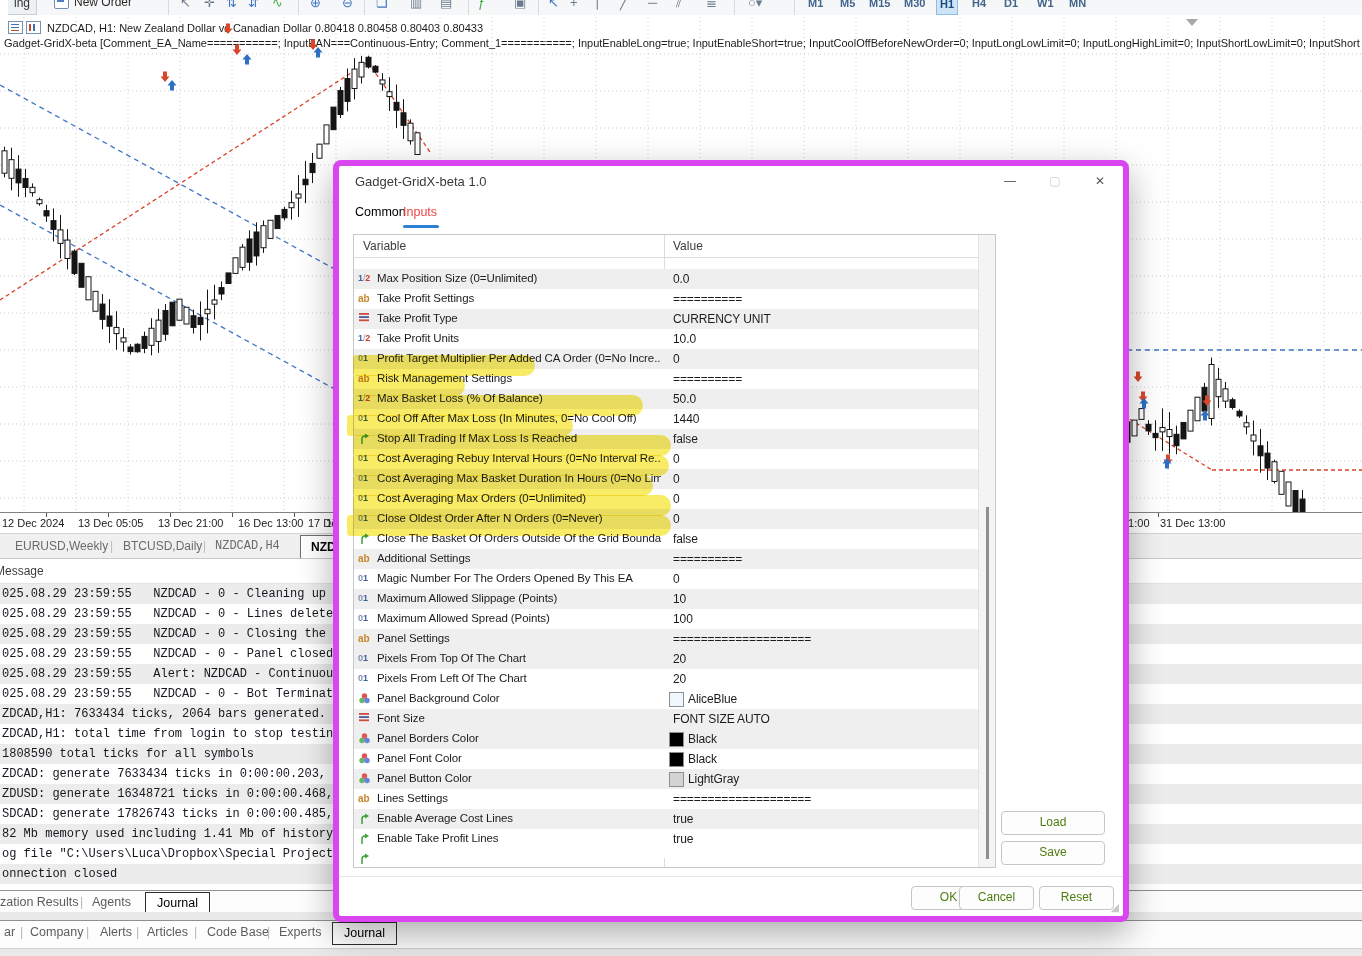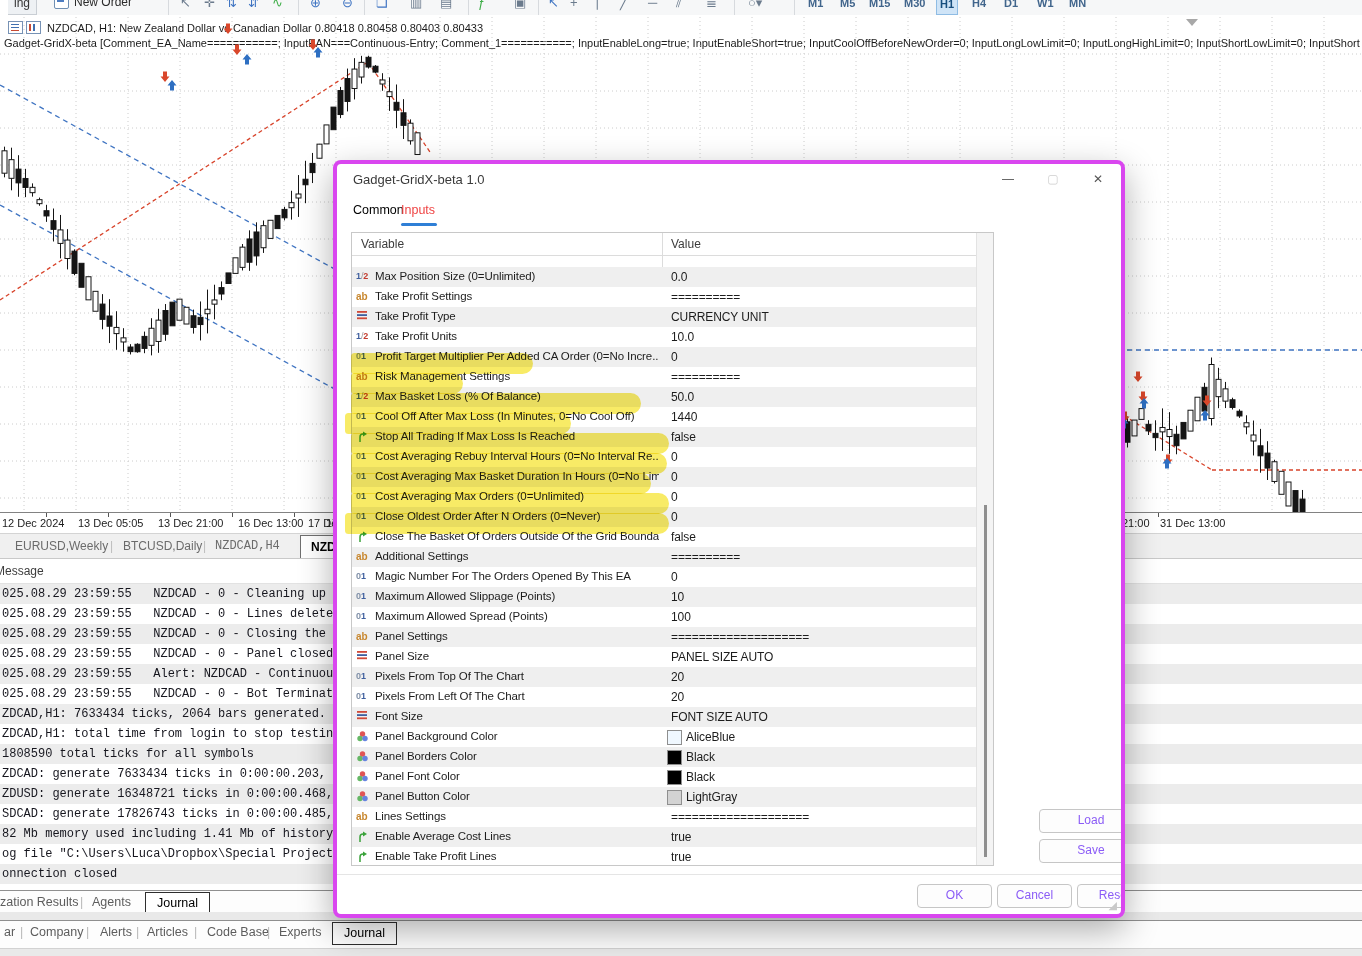--- a/index.html
+++ b/index.html
@@ -45,21 +45,21 @@
   
   .tester{position:absolute;left:0;top:890px;width:1362px;height:22px;background:#fdfdfd;border-top:1px solid #8f8f8f;}
   .terminal{position:absolute;left:0;top:920px;width:1362px;height:28px;background:#fdfdfd;border-top:1px solid #8f8f8f;}
   .gapband{position:absolute;left:0;top:912px;width:1362px;height:8px;background:#e9e9e9;}
   .statusband{position:absolute;left:0;top:948px;width:1362px;height:8px;background:#e9e9e9;border-top:1px solid #d2d2d2;}
   .btab{position:absolute;top:4px;font-size:12.5px;color:#5d5d5d;white-space:nowrap;cursor:default;}
   .btab-sep{position:absolute;top:4px;font-size:12.5px;color:#b9b9b9;}
   .btab-active{position:absolute;top:1px;height:21px;line-height:20px;background:#fff;border:1px solid #2e2e2e;font-size:12.5px;color:#000;padding:0 11px;}
 
   
-  .dialog{position:absolute;left:333px;top:160px;width:784px;height:750px;background:#fff;border:4px solid #d946ef;border-radius:8px;box-shadow:0 12px 34px rgba(0,0,0,.32);z-index:10;overflow:hidden;}
+  .dialog{position:absolute;left:333px;top:160px;width:784px;height:750px;background:#fff;border:6px solid #d946ef;border-radius:8px;box-shadow:0 12px 34px rgba(0,0,0,.32);z-index:10;overflow:hidden;}
   .dtitle{position:absolute;left:16px;top:8px;font-size:13px;color:#3a3a3a;}
   .winbtn{position:absolute;top:2px;width:32px;height:26px;text-align:center;line-height:26px;font-size:12px;color:#555;cursor:default;}
   .winbtn.dis{color:#cfcfcf;}
   .dtabs{position:absolute;left:0;top:36px;width:100%;height:26px;}
   .dtab{position:absolute;top:3px;font-size:12.5px;color:#000000;cursor:default;}
   .dtab.active{color:#ef4444;}
   .dtab-underline{position:absolute;top:23px;height:3px;background:#2f7fd6;border-radius:2px;}
 
   .dtable{position:absolute;left:14px;top:68px;width:641px;height:632px;border:1px solid #c8c8c8;background:#fff;overflow:hidden;}
   .thead{position:absolute;left:0;top:0;width:100%;height:22px;border-bottom:1px solid #dcdcdc;background:#fff;font-size:12px;color:#3c3c3c;}
@@ -73,21 +73,21 @@
   .trow .nm{position:absolute;left:23px;top:3px;width:284px;white-space:nowrap;overflow:hidden;}
   .trow .vl{position:absolute;left:319px;top:3px;width:300px;white-space:nowrap;overflow:hidden;font-size:12px;}
   .trow .sw{position:absolute;left:315px;top:3px;width:13px;height:13px;border:1px solid #8f8f8f;}
   .trow .vl.withsw{left:334px;}
   .vscroll{position:absolute;right:0;top:0;width:16px;height:100%;background:#f4f4f4;border-left:1px solid #e3e3e3;}
   .vthumb{position:absolute;left:7px;top:272px;width:3px;height:352px;background:#8f8f8f;}
 
   .hl{position:absolute;background:#f6e32a;opacity:.72;mix-blend-mode:multiply;border-radius:4px 12px 12px 4px;pointer-events:none;}
 
   .dfootline{position:absolute;left:0;top:710px;width:100%;height:1px;background:#e5e5e5;}
-  .dbtn{position:absolute;height:22px;background:#fdfdfd;border:1px solid #c6c6c6;border-radius:4px;font-size:12px;color:#8b5cf6;text-align:center;line-height:21px;cursor:default;margin-left:40px;}
+  .dbtn{position:absolute;height:22px;background:#fdfdfd;border:1px solid #c6c6c6;border-radius:4px;font-size:12px;color:#4d7c0f;text-align:center;line-height:21px;cursor:default;}
   .grip{position:absolute;right:4px;bottom:2px;color:#c9c9c9;font-size:11px;}
 
   .icnum i{font-style:normal;font-weight:bold;}
 </style>
 </head>
 <body>
 
 <div id="screen">
 
   <div class="toolbar">
@@ -579,57 +579,48 @@
           <div class="trow">
             <div class="ic"><span class="icnum"><i style="color:#8090a8">0</i><i style="color:#3f5f9e">1</i></span></div>
             <div class="nm">Maximum Allowed Spread (Points)</div>
             <div class="vl">100</div>
           </div>
           <div class="trow odd">
             <div class="ic"><span style="color:#c8872e;font-size:10px;font-weight:bold">ab</span></div>
             <div class="nm">Panel Settings</div>
             <div class="vl">====================</div>
           </div>
-          <div class="trow">
+          <div class="trow odd">
+            <div class="ic"><span class="icnum"><i style="color:#8090a8">0</i><i style="color:#3f5f9e">1</i></span></div>
+            <div class="nm">Pixels From Top Of The Chart</div>
+            <div class="vl">20</div>
+          </div>
+          <div class="trow">
+            <div class="ic"><span class="icnum"><i style="color:#8090a8">0</i><i style="color:#3f5f9e">1</i></span></div>
+            <div class="nm">Pixels From Left Of The Chart</div>
+            <div class="vl">20</div>
+          </div>
+          <div class="trow">
+            <div class="ic"><svg width="13" height="13">
+                <circle cx="6.5" cy="4" r="2.7" fill="#e05555"></circle>
+                <circle cx="4" cy="8.5" r="2.7" fill="#55b055" fill-opacity="0.9"></circle>
+                <circle cx="9" cy="8.5" r="2.7" fill="#5577dd" fill-opacity="0.9"></circle>
+              </svg></div>
+            <div class="nm">Panel Background Color</div>
+            <div class="sw" style="background: rgb(240, 248, 255);"></div>
+            <div class="vl withsw">AliceBlue</div>
+          </div>
+          <div class="trow odd">
             <div class="ic"><svg width="12" height="11">
                 <rect x="1" y="1" width="10" height="1.8" fill="#d04a38"></rect>
                 <rect x="1" y="4.2" width="10" height="1.8" fill="#3f5f9e"></rect>
                 <rect x="1" y="7.4" width="10" height="1.8" fill="#d04a38"></rect>
               </svg></div>
-            <div class="nm">Panel Size</div>
-            <div class="vl">PANEL SIZE AUTO</div>
-          </div>
-          <div class="trow odd">
-            <div class="ic"><span class="icnum"><i style="color:#8090a8">0</i><i style="color:#3f5f9e">1</i></span></div>
-            <div class="nm">Pixels From Top Of The Chart</div>
-            <div class="vl">20</div>
-          </div>
-          <div class="trow">
-            <div class="ic"><span class="icnum"><i style="color:#8090a8">0</i><i style="color:#3f5f9e">1</i></span></div>
-            <div class="nm">Pixels From Left Of The Chart</div>
-            <div class="vl">20</div>
-          </div>
-          <div class="trow odd">
-            <div class="ic"><svg width="12" height="11">
-                <rect x="1" y="1" width="10" height="1.8" fill="#d04a38"></rect>
-                <rect x="1" y="4.2" width="10" height="1.8" fill="#3f5f9e"></rect>
-                <rect x="1" y="7.4" width="10" height="1.8" fill="#d04a38"></rect>
-              </svg></div>
             <div class="nm">Font Size</div>
             <div class="vl">FONT SIZE AUTO</div>
-          </div>
-          <div class="trow">
-            <div class="ic"><svg width="13" height="13">
-                <circle cx="6.5" cy="4" r="2.7" fill="#e05555"></circle>
-                <circle cx="4" cy="8.5" r="2.7" fill="#55b055" fill-opacity="0.9"></circle>
-                <circle cx="9" cy="8.5" r="2.7" fill="#5577dd" fill-opacity="0.9"></circle>
-              </svg></div>
-            <div class="nm">Panel Background Color</div>
-            <div class="sw" style="background: rgb(240, 248, 255);"></div>
-            <div class="vl withsw">AliceBlue</div>
           </div>
           <div class="trow odd">
             <div class="ic"><svg width="13" height="13">
                 <circle cx="6.5" cy="4" r="2.7" fill="#e05555"></circle>
                 <circle cx="4" cy="8.5" r="2.7" fill="#55b055" fill-opacity="0.9"></circle>
                 <circle cx="9" cy="8.5" r="2.7" fill="#5577dd" fill-opacity="0.9"></circle>
               </svg></div>
             <div class="nm">Panel Borders Color</div>
             <div class="sw" style="background: rgb(0, 0, 0);"></div>
             <div class="vl withsw">Black</div>
@@ -697,19 +688,19 @@
         <div class="hl" style="left: 14px; top: 269px; width: 318px; height: 21px; background: rgb(246, 227, 42);"></div>
         <div class="hl" style="left: 14px; top: 289px; width: 316px; height: 21px; background: rgb(246, 227, 42);"></div>
         <div class="hl" style="left: 14px; top: 309px; width: 300px; height: 21px; background: rgb(246, 227, 42);"></div>
         <div class="hl" style="left: 14px; top: 329px; width: 318px; height: 21px; background: rgb(246, 227, 42);"></div>
         <div class="hl" style="left: 8px; top: 349px; width: 324px; height: 21px; background: rgb(246, 227, 42);"></div>
       </div>
 
     <div class="dfootline"></div>
     <div class="dbtn" style="left:662px;top:645px;width:102px">Load</div>
     <div class="dbtn" style="left:662px;top:675px;width:102px">Save</div>
-    <div class="dbtn" style="left:540px;top:720px;width:73px">OK</div>
+    <div class="dbtn" style="left:572px;top:720px;width:73px">OK</div>
     <div class="dbtn" style="left:620px;top:720px;width:73px">Cancel</div>
     <div class="dbtn" style="left:700px;top:720px;width:73px">Reset</div>
     <div class="grip">◢</div>
   </div>
 
 </div>
 
 </body></html>

